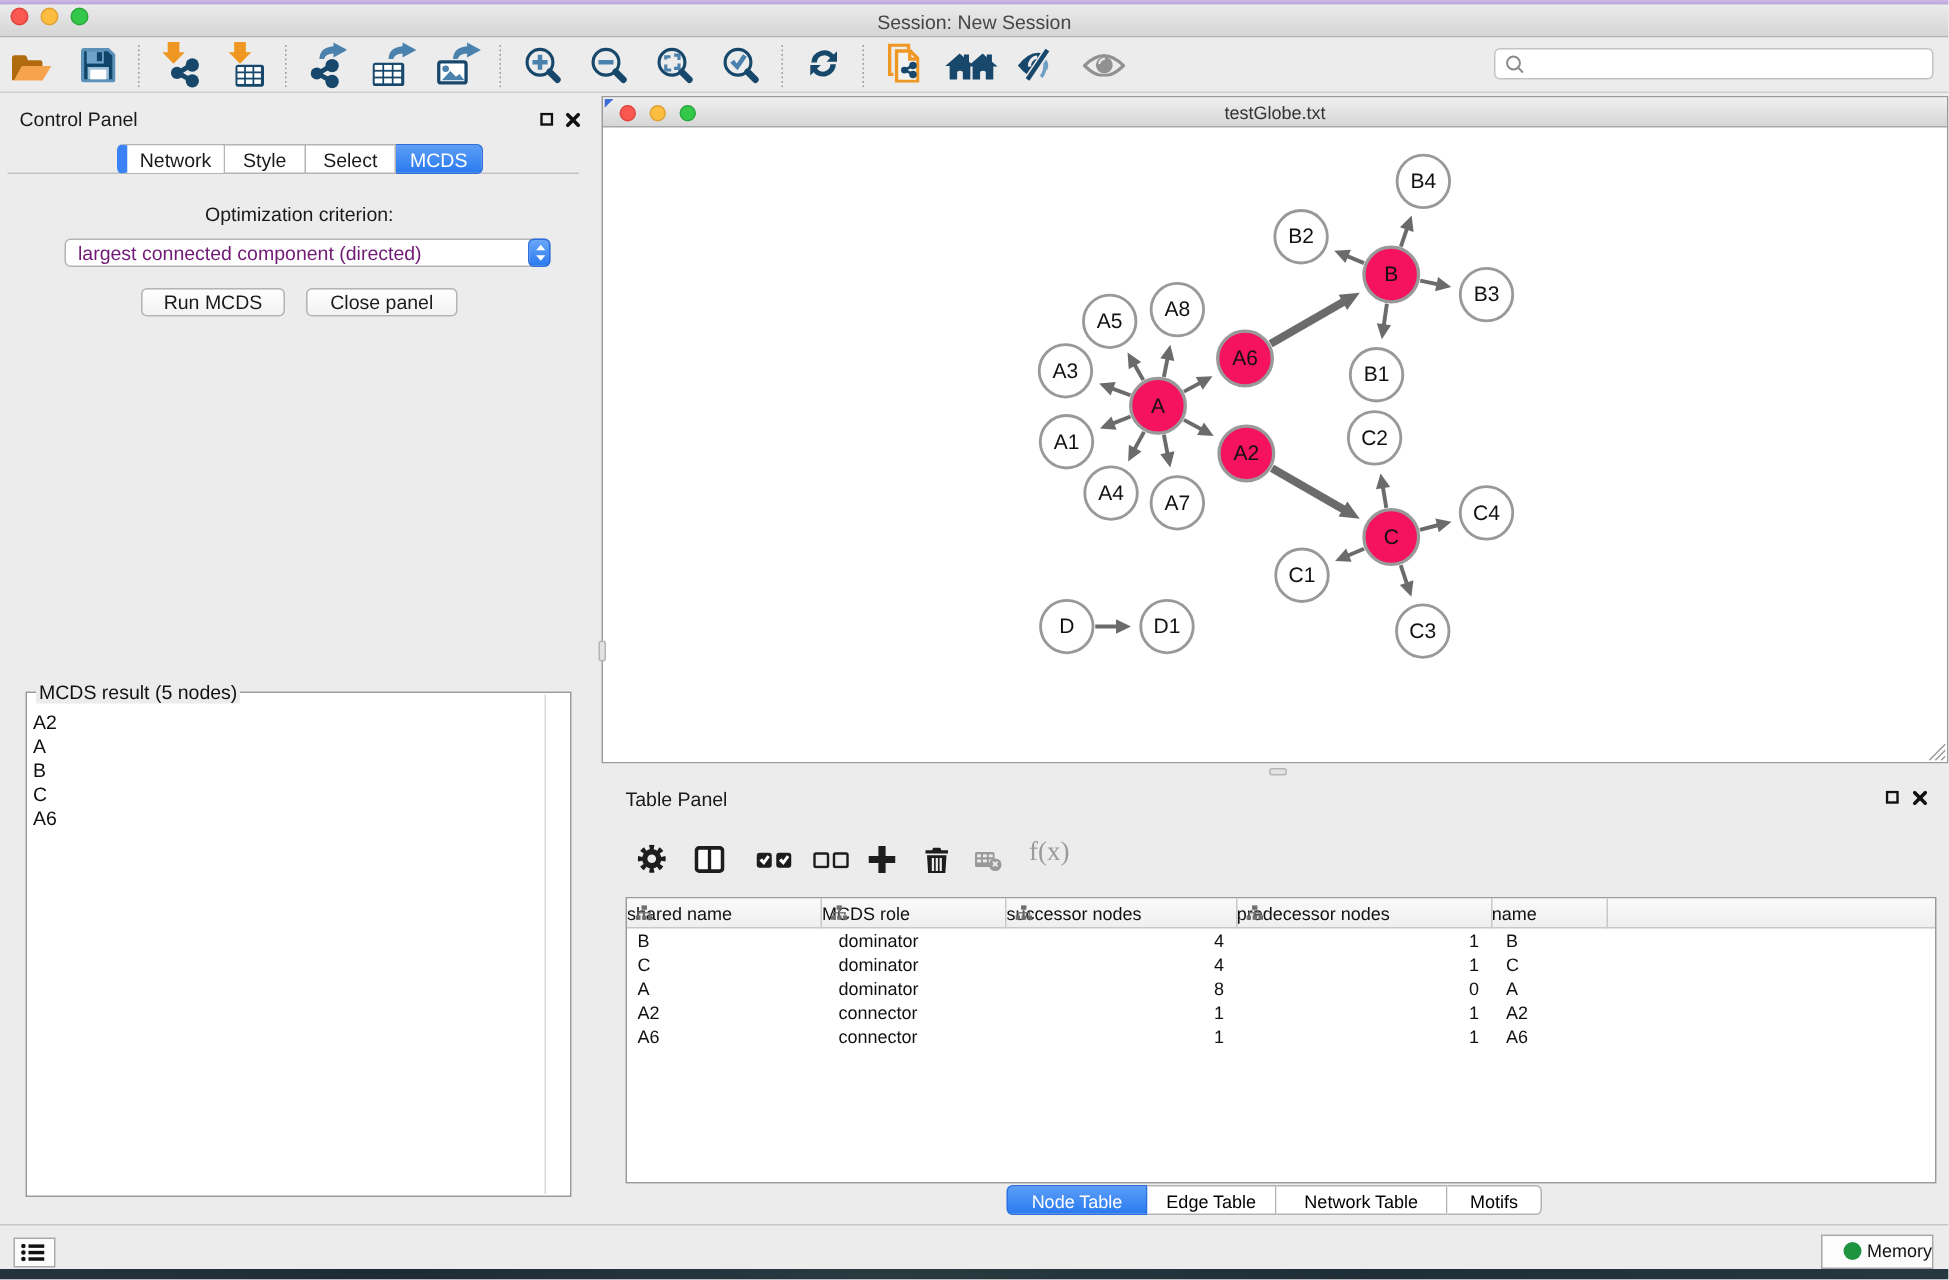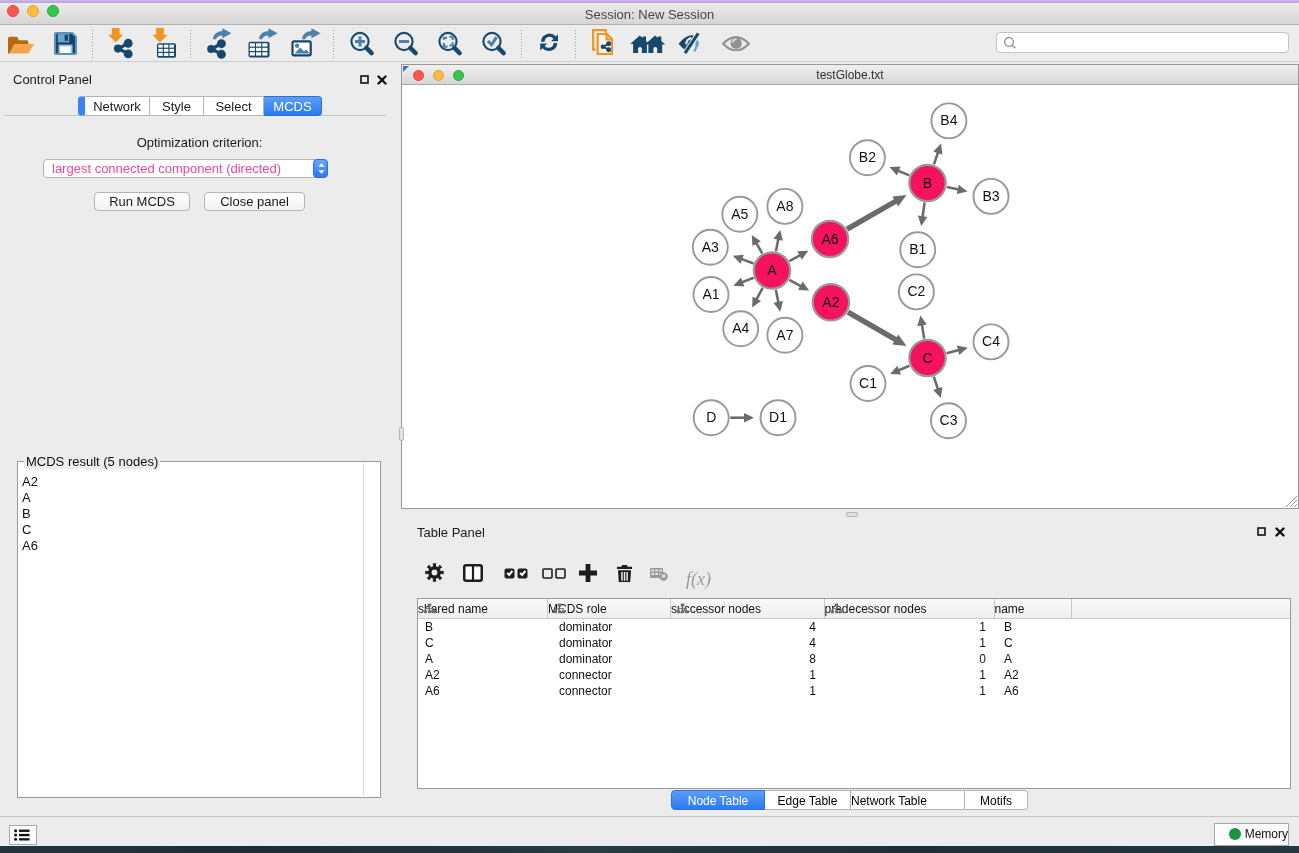--- a/index.html
+++ b/index.html
@@ -16,21 +16,21 @@
 
 #cp{position:absolute;left:0;top:62px;width:391px;height:744px;background:#ececec}
 #cp .hdr{position:absolute;left:13px;top:10px;font-size:13px;color:#1a1a1a}
 #cpline{position:absolute;left:5px;top:53px;width:381px;height:1px;background:#c3c3c3}
 .tabbar{position:absolute;display:flex;height:20px}
 .tabbar .tab{height:20px;border:1px solid #b4b4b4;border-left:none;background:#fff;font-size:13px;color:#1a1a1a;display:flex;align-items:center;justify-content:center}
 .tabbar .tab:first-child{border-left:7px solid #3b82f6;border-radius:4px 0 0 4px}
 .tabbar .tab:last-child{border-radius:0 4px 4px 0}
 .tabbar .tab.sel{background:linear-gradient(#5c9ef7,#2a7af0);border-color:#2a6fdd;color:#fff}
 #opt{position:absolute;left:8px;top:73px;width:383px;text-align:center;font-size:13px;color:#1a1a1a}
-#dd{position:absolute;left:43px;top:97px;width:285px;height:19px;background:#fff;border:1px solid #b4b4b4;border-radius:4px;font-size:13px;color:#ec4899;line-height:17px;padding-left:8px}
+#dd{position:absolute;left:43px;top:97px;width:324px;height:19px;background:#fff;border:1px solid #b4b4b4;border-radius:4px;font-size:13px;color:#701a75;line-height:17px;padding-left:8px}
 #ddbtn{position:absolute;right:-1px;top:-1px;width:15px;height:19px;border-radius:4px;background:linear-gradient(#6aa7f8,#2a7af0);border:1px solid #2a6fdd}
 .btn{position:absolute;height:19px;background:linear-gradient(#ffffff,#f2f2f2);border:1px solid #b4b4b4;border-radius:4px;font-size:13px;color:#1a1a1a;text-align:center;line-height:17px}
 #fieldset{position:absolute;left:17px;top:399px;width:364px;height:337px;border:1px solid #9a9a9a;background:#fff}
 #fieldset .legend{position:absolute;left:6px;top:-8px;background:#ececec;font-size:13px;color:#111;padding:0 2px}
 #fieldset .list{position:absolute;left:4px;top:12px;font-size:13px;color:#111;line-height:16px}
 #fieldset .sb{position:absolute;right:16px;top:1px;bottom:1px;width:1px;background:#d9d9d9}
 
 #nw{position:absolute;left:401px;top:64px;width:898px;height:445px;background:#fff;border:1px solid #999}
 #nwtitle{position:absolute;left:0;top:0;width:100%;height:20px;background:linear-gradient(#f0f0f0,#d6d6d6);border-bottom:1px solid #a8a8a8}
 #nwtitle .t{position:absolute;left:0;right:0;top:3px;text-align:center;font-size:12px;color:#333}
@@ -409,21 +409,21 @@
           <rect x="5.3" y="3.6" width="2.6" height="1.9"></rect>
           <rect x="9.2" y="3.6" width="2.6" height="1.9"></rect>
           <rect x="1.4" y="7.0" width="2.6" height="1.9"></rect>
           <rect x="5.3" y="7.0" width="2.6" height="1.9"></rect>
           <rect x="9.2" y="7.0" width="2.6" height="1.9"></rect>
         </g>
         <circle cx="13.5" cy="10.5" r="4.2"></circle>
         <path fill="#ececec" d="M11.5 8.9 L12.4 8 L13.5 9.1 L14.6 8 L15.5 8.9 L14.4 10 L15.5 11.1 L14.6 12 L13.5 10.9 L12.4 12 L11.5 11.1 L12.6 10z"></path>
       </g>
     </svg>
-    <div style="position:absolute;left:285px;top:60px;font-family:'Liberation Serif',serif;font-style:italic;font-size:18px;color:#9a9a9a">f(x)</div>
+    <div style="position:absolute;left:285px;top:48px;font-family:'Liberation Serif',serif;font-size:18px;color:#9a9a9a">f(x)</div>
     <svg style="position:absolute;left:856px;top:18px" width="9" height="9" viewBox="0 0 9 9">
       <rect x="1" y="1" width="7" height="7" fill="none" stroke="#111" stroke-width="1.6"></rect>
     </svg>
     <svg style="position:absolute;left:874px;top:18px" width="10" height="10" viewBox="0 0 10 10">
       <g stroke="#111" stroke-width="2.4" stroke-linecap="round">
         <line x1="1.5" y1="1.5" x2="8.5" y2="8.5"></line>
         <line x1="8.5" y1="1.5" x2="1.5" y2="8.5"></line>
       </g>
     </svg>
   <div id="tbl">
@@ -504,21 +504,21 @@
       <div class="cell" style="left:586px;top:68px">A2</div>
       <div class="cell" style="left:7px;top:84px">A6</div>
       <div class="cell" style="left:141px;top:84px">connector</div>
       <div class="cell" style="left:263px;top:84px;width:135px;text-align:right">1</div>
       <div class="cell" style="left:416px;top:84px;width:152px;text-align:right">1</div>
       <div class="cell" style="left:586px;top:84px">A6</div>
   </div>
   <div id="bt">
     <div class="tab sel" style="width:94px;height:20px;border:1px solid #2a6fdd;background:linear-gradient(#5c9ef7,#2a7af0);color:#fff;font-size:12px;text-align:center;line-height:20px;border-radius:4px 0 0 4px">Node Table</div>
     <div class="tab" style="width:86px;height:20px;border:1px solid #b4b4b4;border-left:none;background:#fff;font-size:12px;text-align:center;line-height:20px">Edge Table</div>
-    <div class="tab" style="width:114px;height:20px;border:1px solid #b4b4b4;border-left:none;background:#fff;font-size:12px;text-align:left;line-height:20px">Network Table</div>
+    <div class="tab" style="width:114px;height:20px;border:1px solid #b4b4b4;border-left:none;background:#fff;font-size:12px;text-align:center;line-height:20px">Network Table</div>
     <div class="tab" style="width:63px;height:20px;border:1px solid #b4b4b4;border-left:none;background:#fff;font-size:12px;text-align:center;line-height:20px;border-radius:0 4px 4px 0">Motifs</div>
   </div>
 </div>
 <div id="statusbar">
   <div id="listbtn">
       <svg width="16" height="12" viewBox="0 0 16 12" style="position:absolute;left:4px;top:3px">
         <g fill="#111">
           <circle cx="1.6" cy="1.7" r="1.5"></circle>
           <circle cx="1.6" cy="6" r="1.5"></circle>
           <circle cx="1.6" cy="10.3" r="1.5"></circle>

